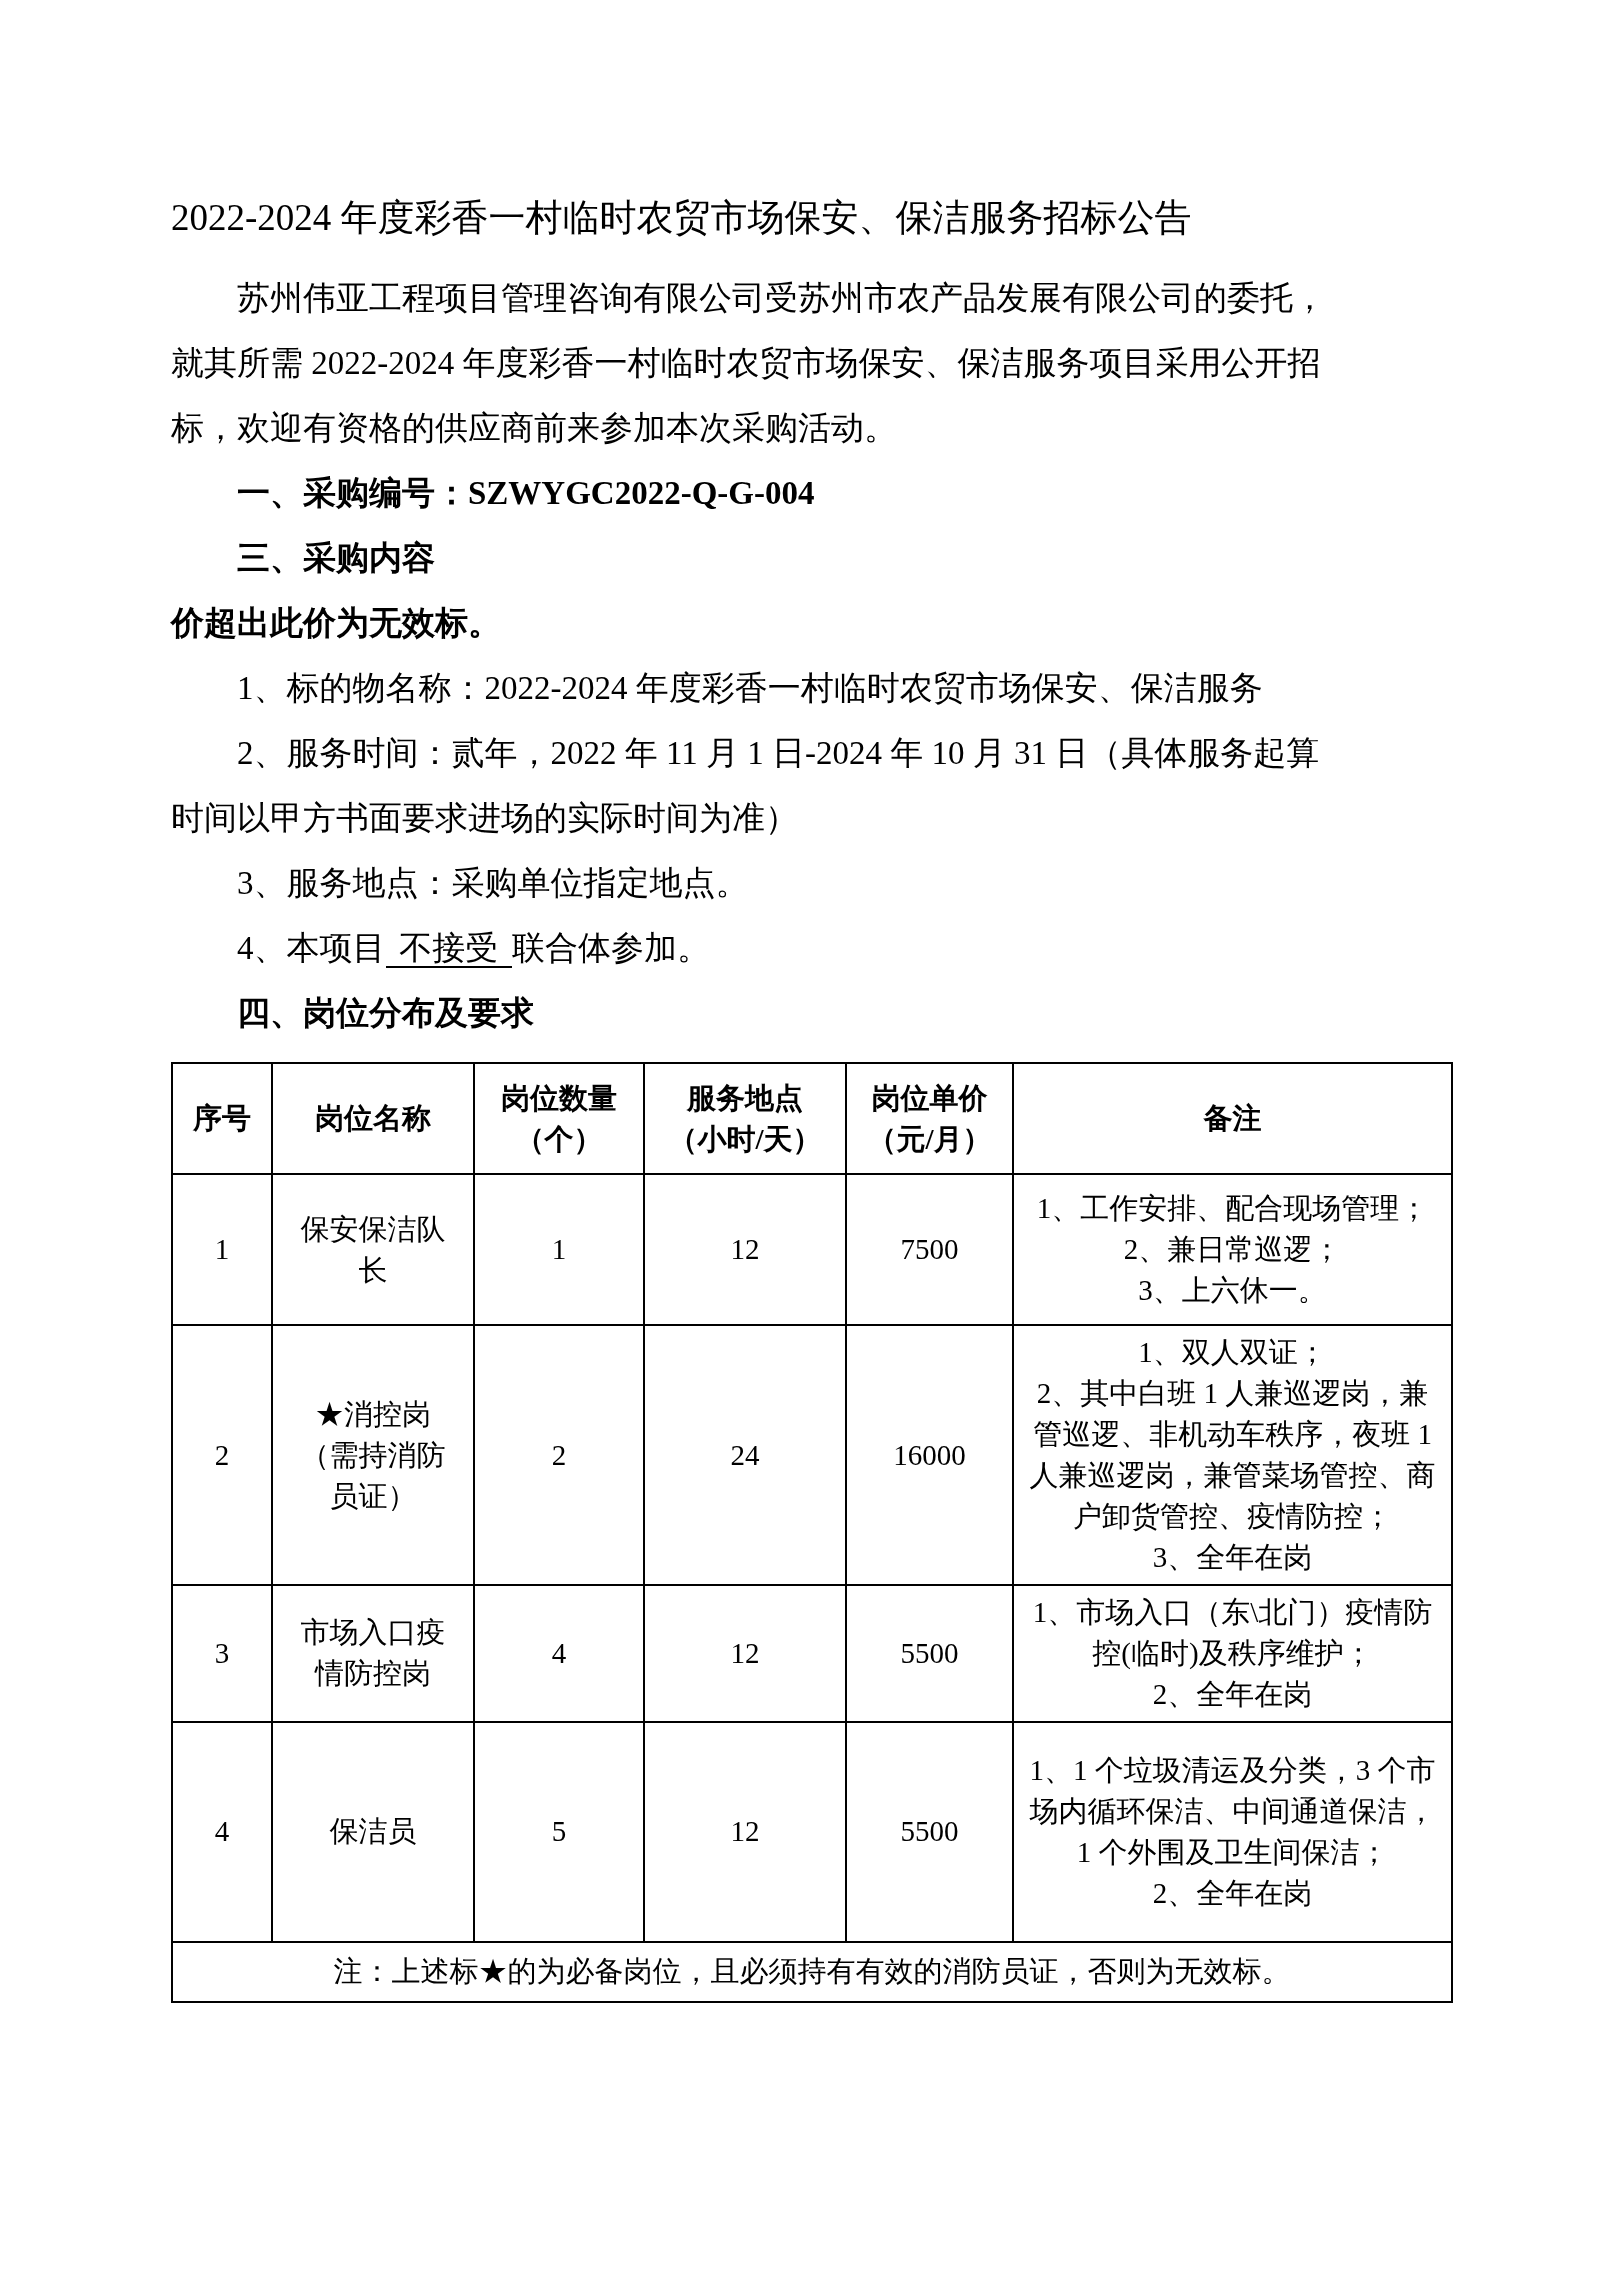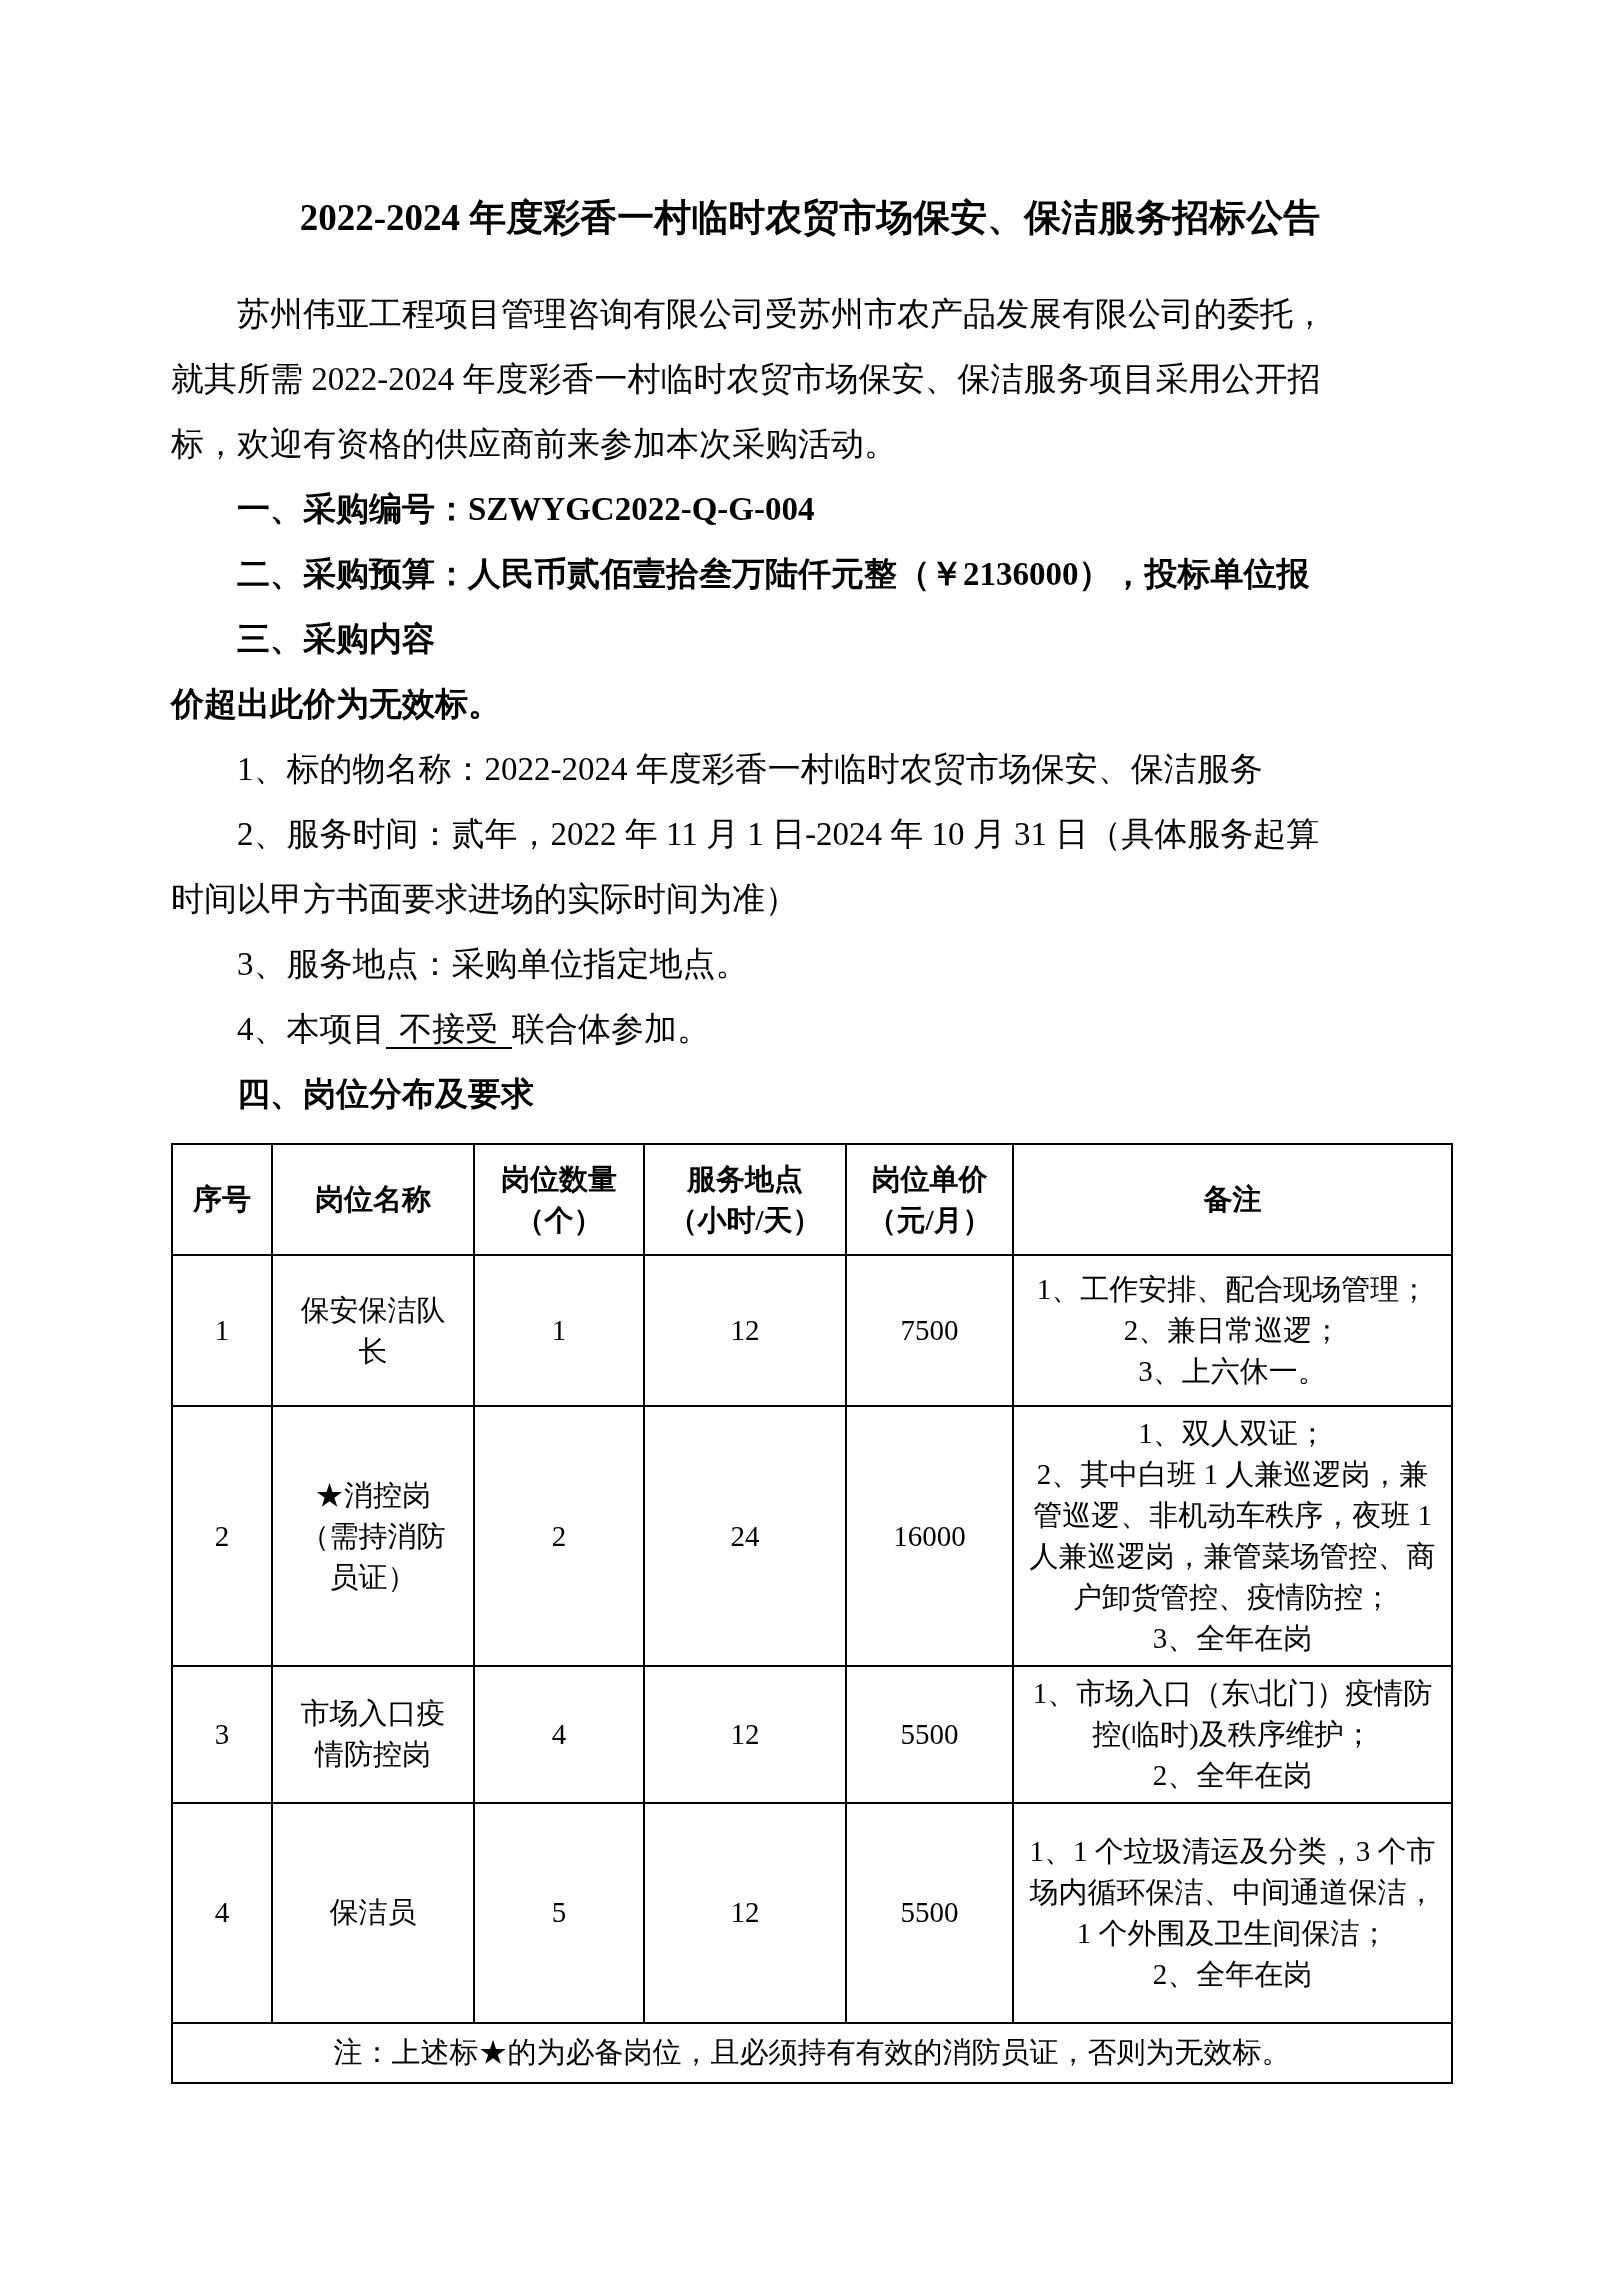--- a/index.html
+++ b/index.html
@@ -12,24 +12,24 @@
     width: 1620px;
     min-height: 2292px;
     background: #ffffff;
     box-sizing: border-box;
     padding: 192px 171px 59px 171px;
     color: #000000;
     font-family: "Liberation Serif", "DejaVu Serif", serif;
   }
   .title {
     font-size: 37px;
-    font-weight: bold;
-    text-align: center;
+    font-weight: normal;
+    text-align: left;
     line-height: 51px;
-    margin: 0 0 39px 0;
+    margin: 0 0 23px 0;
   }
   .line {
     font-size: 33px;
     line-height: 65px;
     white-space: normal;
   }
   .indent { text-indent: 2em; }
   .bold { font-weight: bold; }
   .underlined {
     border-bottom: 2.9px solid #000;
@@ -79,21 +79,20 @@
 <div class="page">
 
   <h1 class="title">2022-2024 年度彩香一村临时农贸市场保安、保洁服务招标公告</h1>
 
   <div class="line indent">苏州伟亚工程项目管理咨询有限公司受苏州市农产品发展有限公司的委托，</div>
   <div class="line">就其所需 2022-2024 年度彩香一村临时农贸市场保安、保洁服务项目采用公开招</div>
   <div class="line">标，欢迎有资格的供应商前来参加本次采购活动。</div>
 
   <div class="line indent bold">一、采购编号：SZWYGC2022-Q-G-004</div>
 
-  <div class="line indent bold">二、采购预算：人民币贰佰壹拾叁万陆仟元整（￥2136000），投标单位报</div>
   <div class="line indent bold">三、采购内容</div>
 
   <div class="line bold">价超出此价为无效标。</div>
 
   <div class="line indent">1、标的物名称：2022-2024 年度彩香一村临时农贸市场保安、保洁服务</div>
 
   <div class="line indent">2、服务时间：贰年，2022 年 11 月 1 日-2024 年 10 月 31 日（具体服务起算</div>
   <div class="line">时间以甲方书面要求进场的实际时间为准）</div>
 
   <div class="line indent">3、服务地点：采购单位指定地点。</div>

